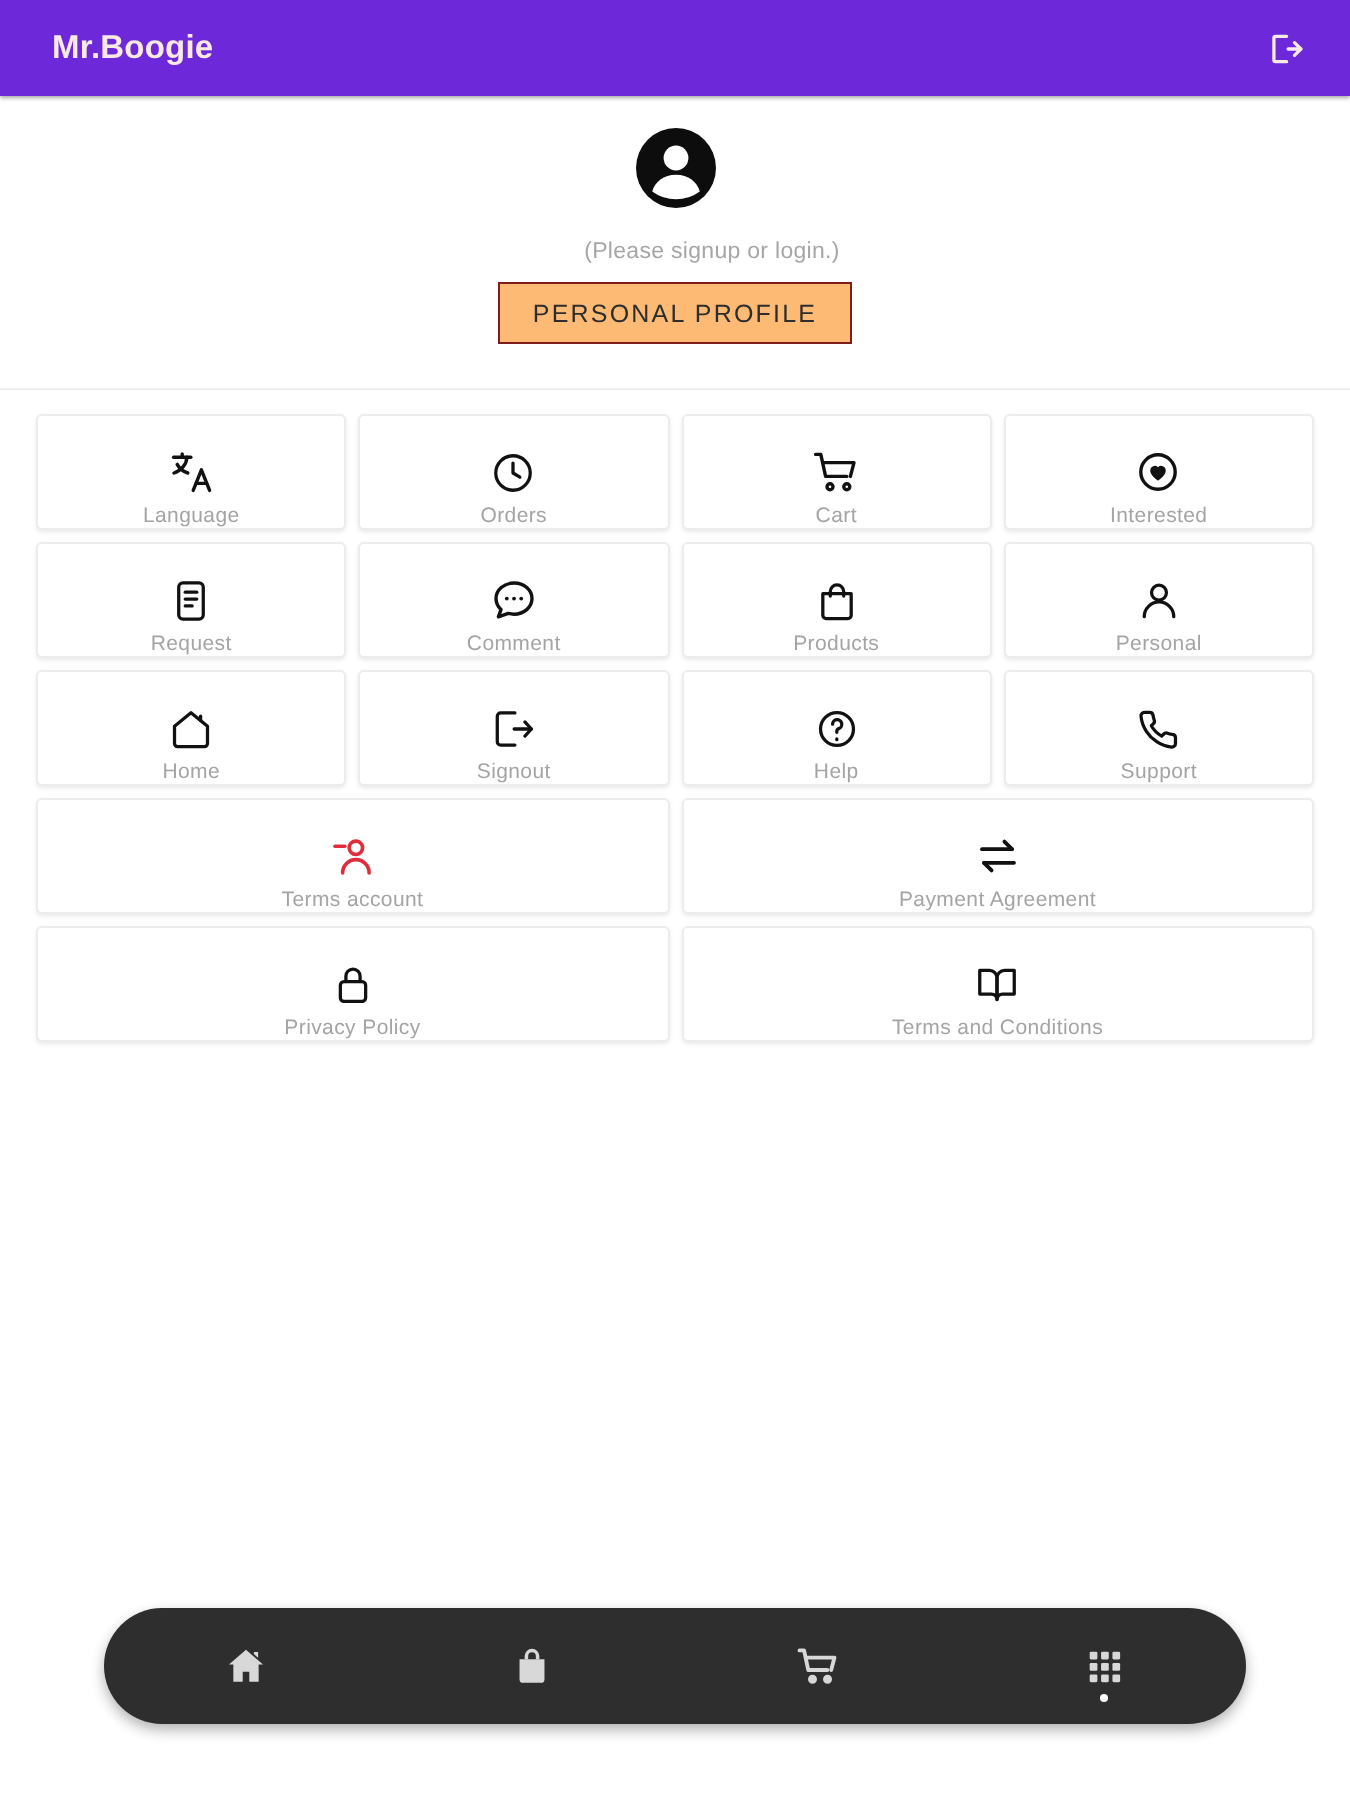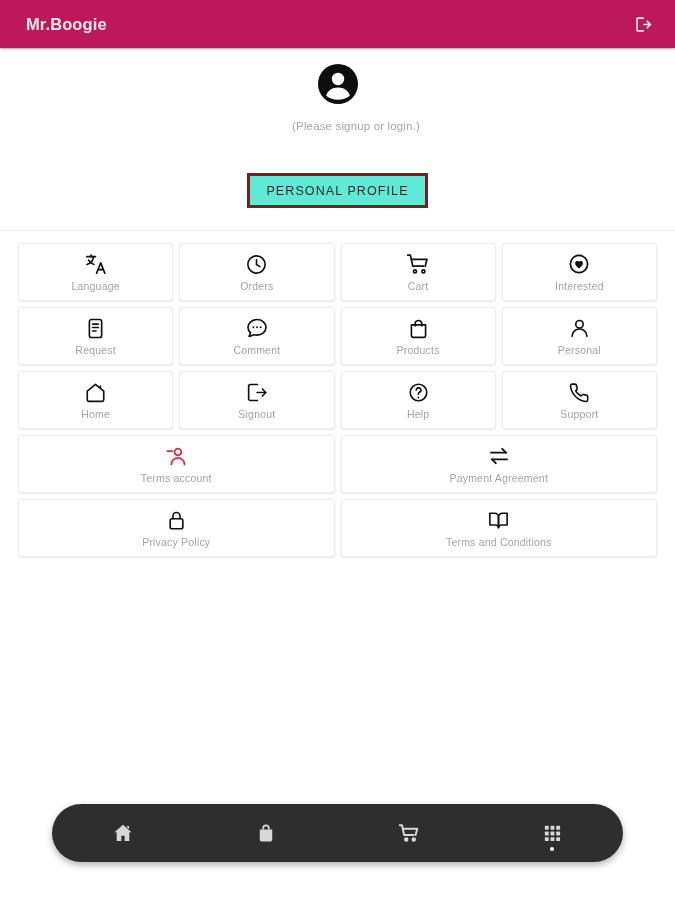--- a/index.html
+++ b/index.html
@@ -12,21 +12,21 @@
 
   body {
     font-family: "Liberation Sans", sans-serif;
     background: #ffffff;
     position: relative;
   }
 
   
   .appbar {
     height: 48px;
-    background: #be185d;
+    background: #6d28d9;
     display: flex;
     align-items: center;
     justify-content: space-between;
     padding: 0 18px 0 26px;
     box-shadow: 0 1px 2px rgba(0,0,0,.35);
     position: relative;
     z-index: 5;
   }
   .appbar-title {
     color: #f7eae4;
@@ -58,29 +58,28 @@
     margin-bottom: 12px;
   }
   .profile-hint {
     font-size: 11.5px;
     color: #a6a6a6;
     margin-bottom: 9px;
     letter-spacing: .15px;
     margin-left: 37px;
   }
   .profile-btn {
-    border: 3px solid #7f1d1d;
-    background: #5eead4;
+    border: 1px solid #7f1d1d;
+    background: #fdba74;
     color: #2d2d2d;
     font-size: 12.5px;
     letter-spacing: 1.1px;
     padding: 8px 16px 7px 16px;
     font-family: "Liberation Sans", sans-serif;
     cursor: pointer;
-    margin-top: 32px;
   }
 
   .divider {
     margin-top: 22px;
     height: 1px;
     background: #d9d9d9;
     width: 100%;
     border-top: 1px solid #efefef;
   }
 
@@ -94,21 +93,21 @@
   }
   .tile {
     background: #fff;
     border: 1px solid #ececec;
     border-radius: 3px;
     box-shadow: 0 1px 2px rgba(0,0,0,.09);
     height: 58px;
     display: flex;
     flex-direction: column;
     align-items: center;
-    justify-content: center;
+    justify-content: flex-end;
     gap: 4px;
     cursor: pointer;
   }
   .tile.w1 { width: calc((100% - 18px) / 4); }
   .tile.w2 { width: calc((100% - 18px) / 4 * 2 + 6px); }
   .tile-icon {
     height: 24px;
     display: flex;
     align-items: center;
     justify-content: center;

